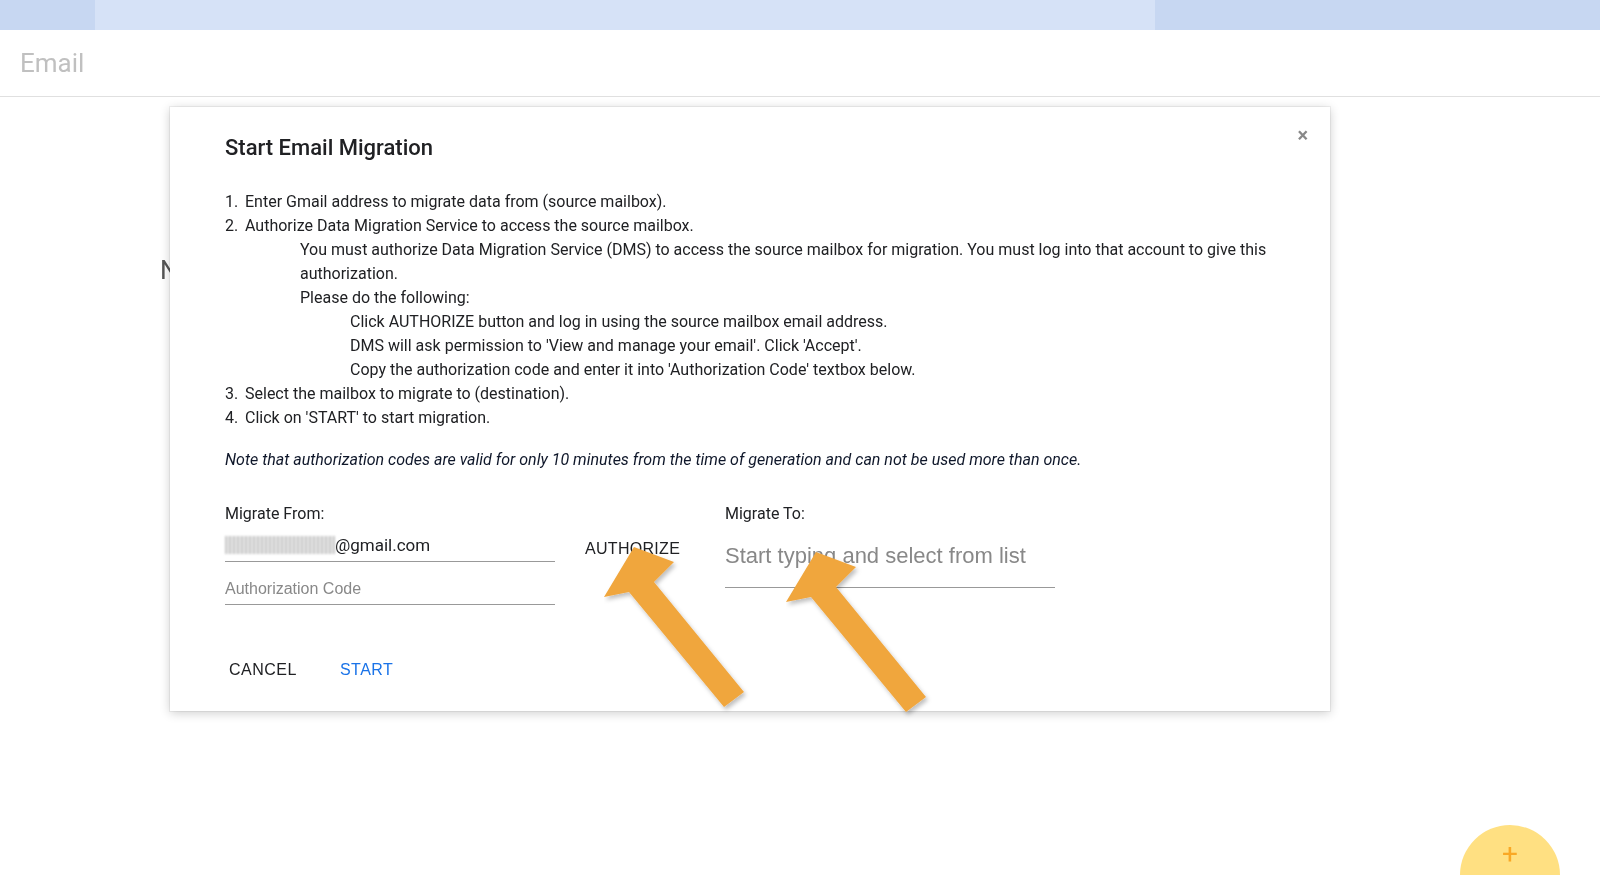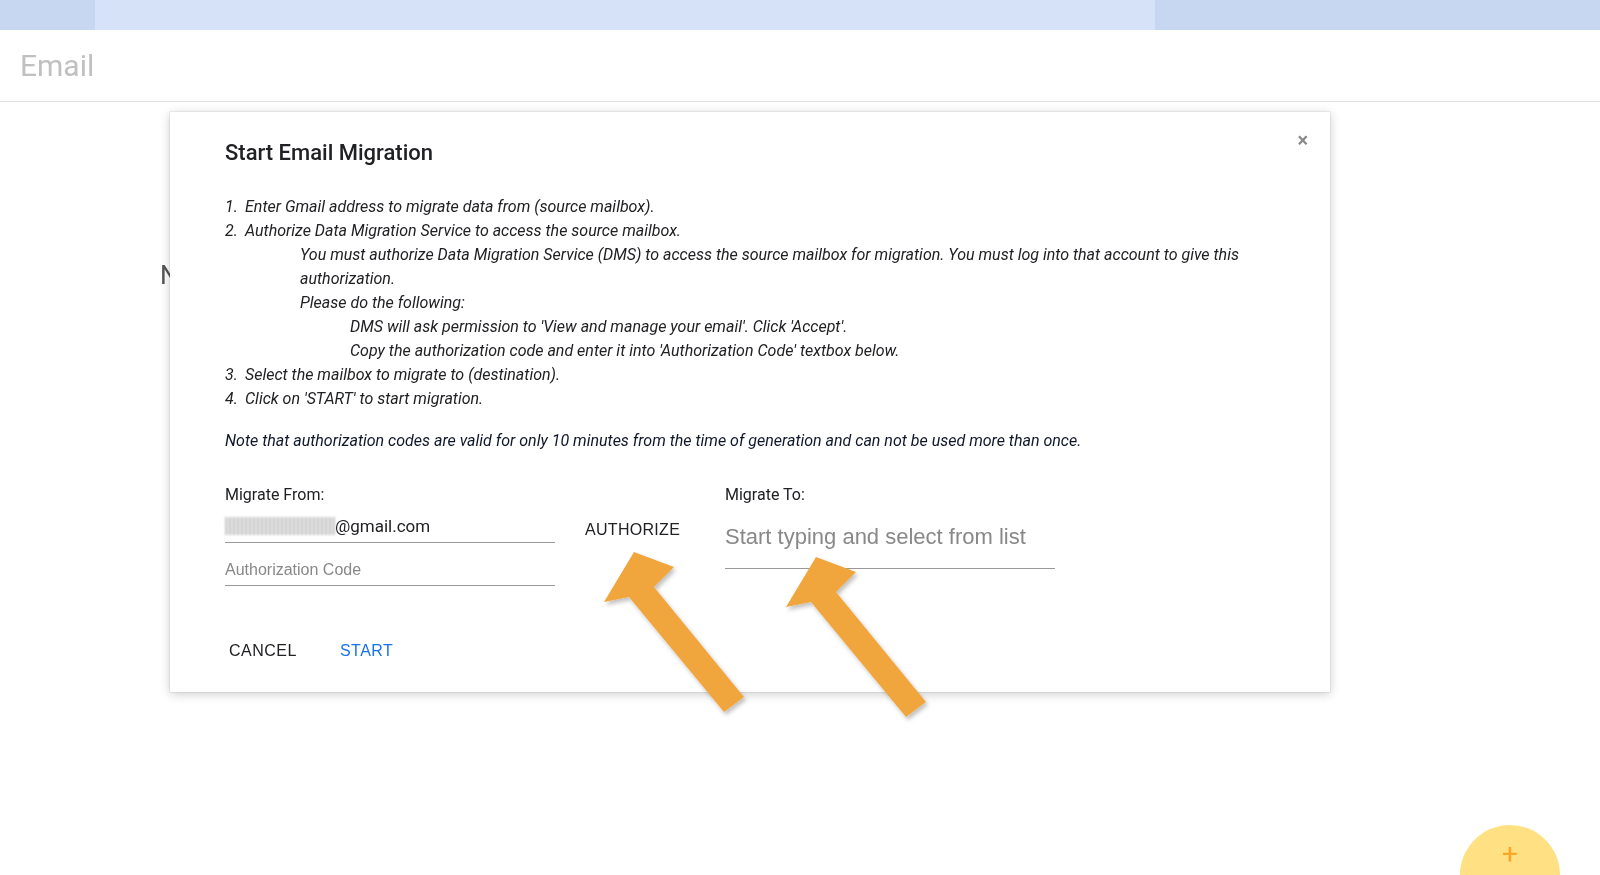--- a/index.html
+++ b/index.html
@@ -27,21 +27,21 @@
       right: 445px;
       top: 0;
       bottom: 0;
       background: #d6e2f7;
     }
     .page-header {
       padding: 18px 20px;
       border-bottom: 1px solid #e0e0e0;
     }
     .page-title {
-      font-size: 30px;
+      font-size: 26px;
       font-weight: 400;
       color: #c0c0c0;
     }
     .content-area {
       position: relative;
       padding-top: 70px;
     }
     .bg-letter {
       position: absolute;
       left: 160px;
@@ -81,21 +81,20 @@
       margin-bottom: 20px;
     }
     .ol-list {
       list-style: none;
       counter-reset: item;
     }
     .ol-item {
       counter-increment: item;
       position: relative;
       padding-left: 20px;
-      font-style: italic;
     }
     .ol-item::before {
       content: counter(item) ". ";
       position: absolute;
       left: 0;
     }
     .sub-text {
       padding-left: 55px;
     }
     .sub-sub-text {
@@ -254,20 +253,21 @@
     <div class="modal-close">×</div>
     <div class="modal-title">Start Email Migration</div>
 
     <div class="instructions">
       <ol class="ol-list">
         <li class="ol-item">Enter Gmail address to migrate data from (source mailbox).</li>
         <li class="ol-item">
           <span>Authorize Data Migration Service to access the source mailbox.</span>
           <div class="sub-text">You must authorize Data Migration Service (DMS) to access the source mailbox for migration. You must log into that account to give this authorization.</div>
           <div class="sub-text">Please do the following:</div>
+          <div class="sub-sub-text">Click AUTHORIZE button and log in using the source mailbox email address.</div>
           <div class="sub-sub-text">DMS will ask permission to 'View and manage your email'. Click 'Accept'.</div>
           <div class="sub-sub-text">Copy the authorization code and enter it into 'Authorization Code' textbox below.</div>
         </li>
         <li class="ol-item">Select the mailbox to migrate to (destination).</li>
         <li class="ol-item">Click on 'START' to start migration.</li>
       </ol>
     </div>
 
     <div class="note-text">Note that authorization codes are valid for only 10 minutes from the time of generation and can not be used more than once.</div>
 

